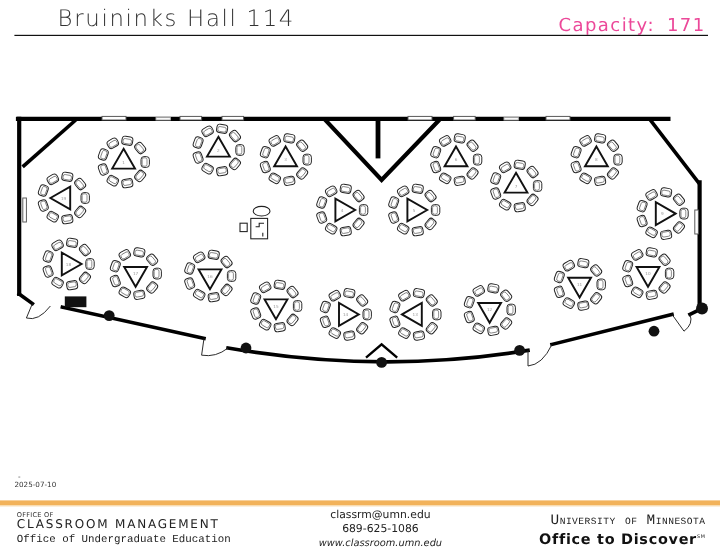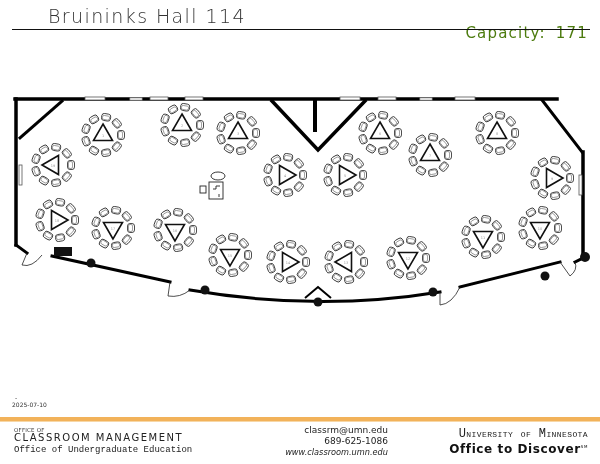--- a/index.html
+++ b/index.html
@@ -1,29 +1,29 @@
 <!DOCTYPE html>
 <html><head>
   <meta charset="utf-8">
   <style>
     html, body { margin: 0; padding: 0; background: #ffffff; }
     body { width: 600px; height: 464px; position: relative; overflow: hidden; font-family: "DejaVu Sans", sans-serif; color: #222; }
     .title { position: absolute; left: 12px; top: 5px; font-size: 19px; letter-spacing: 1.4px; color: #333; font-weight: 300; font-family: "DejaVu Sans", sans-serif; margin-left: 36px; }
-    .capacity { position: absolute; right: 12px; top: 24px; font-size: 15px; letter-spacing: 1.2px; color: #4d7c0f; font-family: "DejaVu Sans", sans-serif; }
+    .capacity { position: absolute; right: 12px; top: 12px; font-size: 15px; letter-spacing: 1.2px; color: #ec4899; font-family: "DejaVu Sans", sans-serif; }
     .capacity .num { margin-left: 10px; }
     .title-rule { position: absolute; left: 12px; right: 10px; top: 29px; height: 1px; background: #111; }
     .plan { position: absolute; left: 0; top: 80px; width: 600px; height: 240px; }
     .dash { position: absolute; left: 15px; top: 394px; font-size: 6px; color: #333; }
     .date { position: absolute; left: 12px; top: 401px; font-size: 6px; color: #333; font-family: "DejaVu Sans", sans-serif; }
     .gold-bar { position: absolute; left: 0; right: 0; top: 417px; height: 4px; background: #f2b25a; }
     .gold-bar2 { position: absolute; left: 0; right: 0; top: 421px; height: 1px; background: #f7d7a6; }
     .ocm-small { position: absolute; left: 14px; top: 427px; font-size: 5.5px; color: #333; letter-spacing: 0.2px; }
     .ocm-big { position: absolute; left: 14px; top: 432px; font-size: 10px; letter-spacing: 1.5px; color: #222; }
     .ocm-sub { position: absolute; left: 14px; top: 445px; font-size: 9px; color: #222; font-family: Liberation Mono, monospace; }
-    .contact { position: absolute; left: 188px; width: 200px; text-align: right; font-size: 9px; color: #222; }
+    .contact { position: absolute; left: 217px; width: 200px; text-align: center; font-size: 9px; color: #222; }
     .c1 { top: 425px; } .c2 { top: 436px; } .c3 { top: 447px; font-size: 8.2px; font-style: italic; }
     .umn { position: absolute; right: 12px; top: 427px; font-family: Liberation Mono, monospace; font-size: 12px; letter-spacing: 0.4px; color: #222; font-variant: small-caps; }
     .driven { position: absolute; right: 12px; top: 442px; font-size: 12px; font-weight: bold; letter-spacing: 0.6px; color: #111; }
     .driven sup { font-size: 4px; font-weight: normal; vertical-align: super; }
   </style>
 </head>
 <body>
 
 <div class="title">Bruininks Hall 114</div>
 <div class="capacity">

